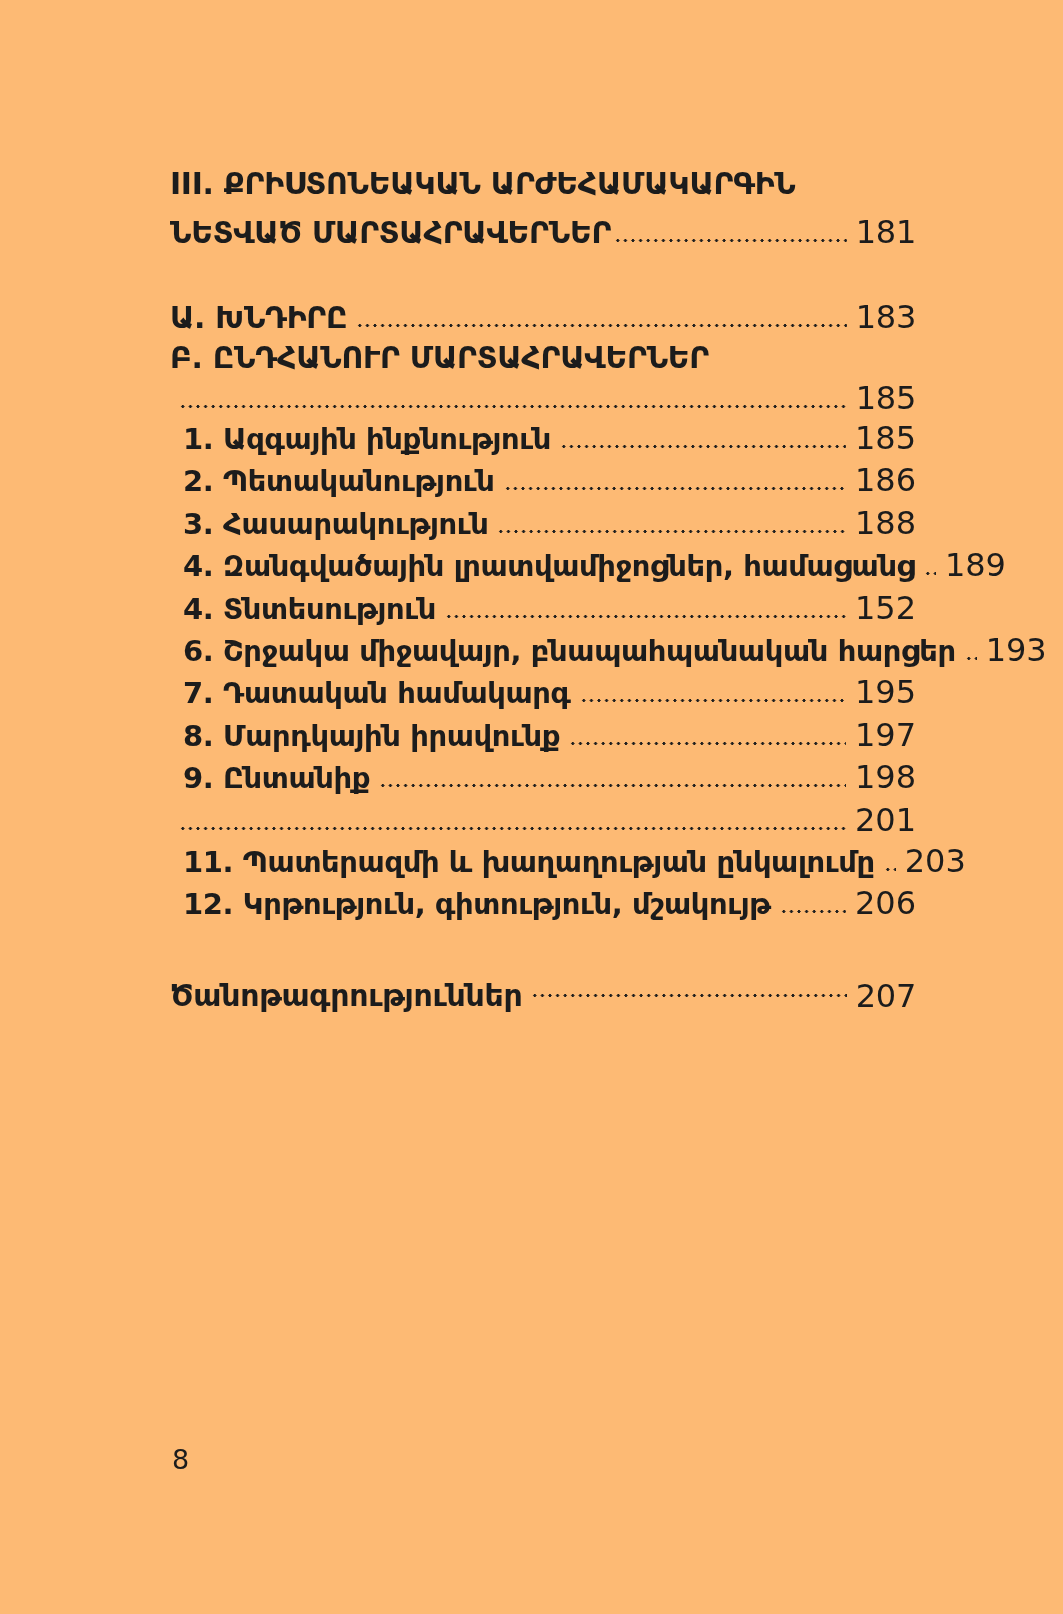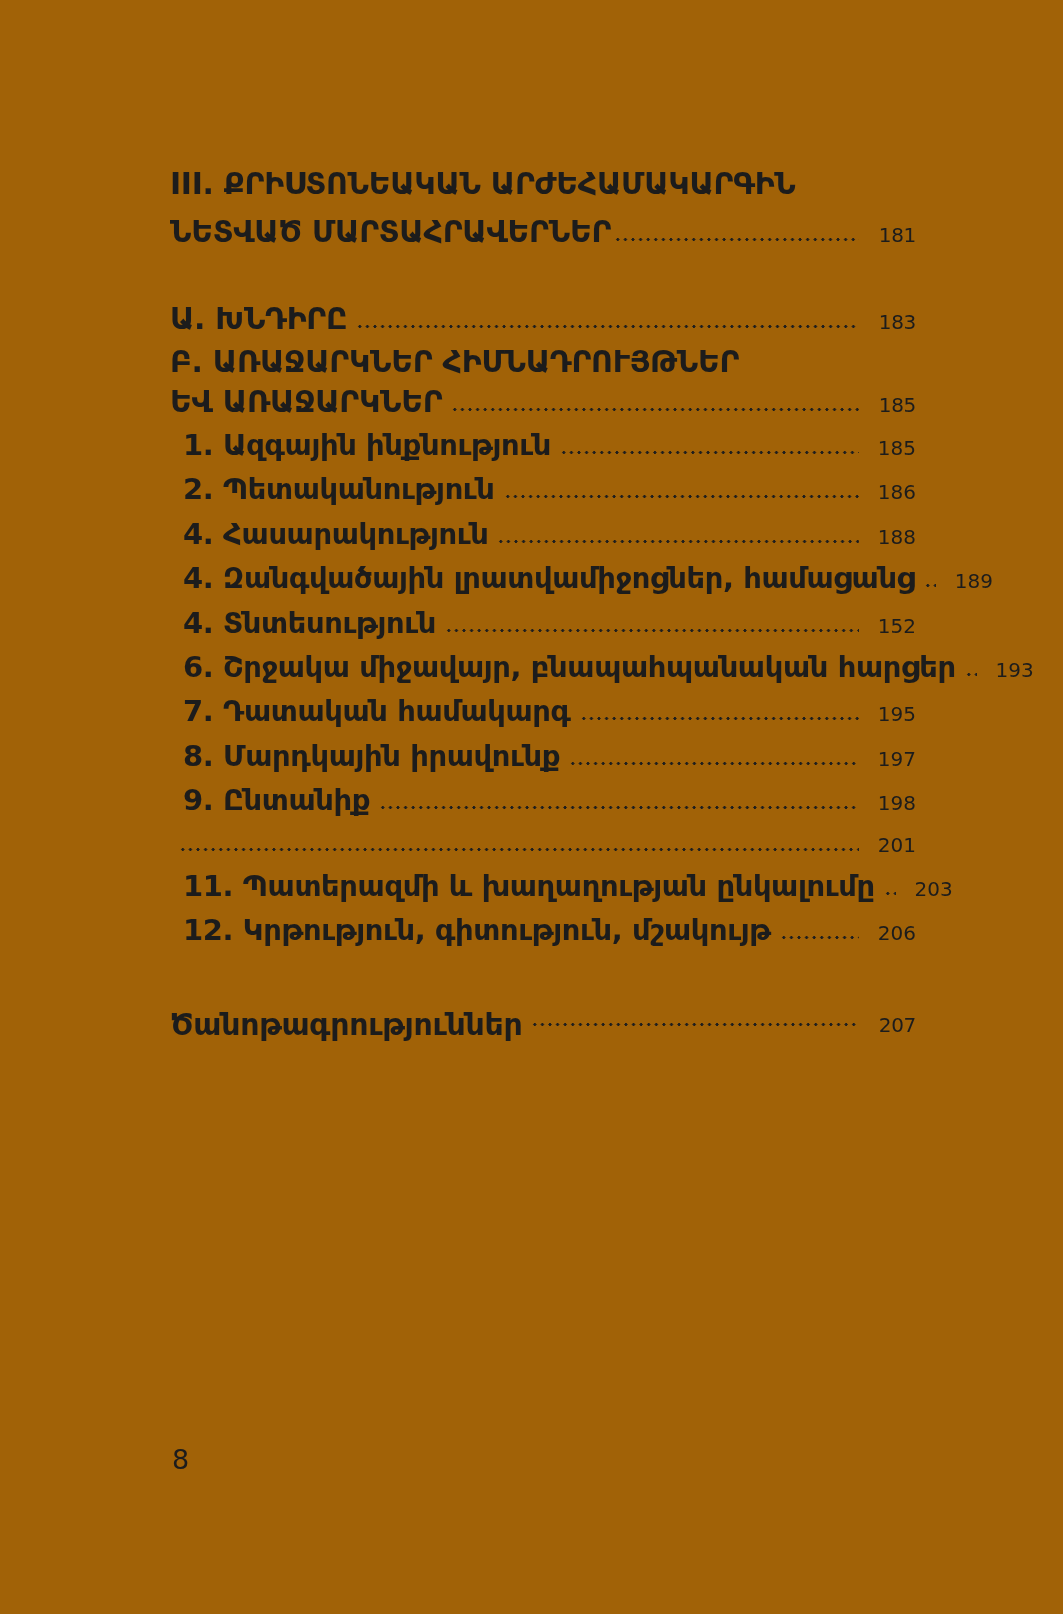--- a/index.html
+++ b/index.html
@@ -1,21 +1,21 @@
 <!DOCTYPE html>
 <html><head>
 <meta charset="utf-8">
 <style>
   * { margin: 0; padding: 0; box-sizing: border-box; }
   html, body { background: #ffffff; }
   .page {
     position: relative;
     width: 1063px;
     height: 1614px;
-    background: #a16207;
+    background: #fdba74;
     font-family: "DejaVu Sans", "Liberation Sans", sans-serif;
     color: #1c1c1c;
     overflow: hidden;
   }
   .toc {
     position: absolute;
     left: 170px;
     top: 160px;
     width: 746px;
   }
@@ -52,21 +52,21 @@
     min-width: 12px;
     height: 5px;
     background-image: radial-gradient(circle, #1e1e1e 1.35px, transparent 1.7px);
     background-size: 7.6px 5px;
     background-repeat: repeat-x;
     background-position: left bottom;
     margin: 0 9px 0 9px;
   }
   .dots.tight { margin-left: 3px; }
   .pnum {
-    font-size: 20px;
+    font-size: 32px;
     font-weight: 400;
     min-width: 48px;
     text-align: right;
     white-space: nowrap;
     flex: 0 0 auto;
   }
   .footer-pnum {
     position: absolute;
     left: 172px;
     top: 1444px;
@@ -89,40 +89,39 @@
       </div>
     </div>
 
     <div class="row hd-line">
       <span>Ա. ԽՆԴԻՐԸ</span>
       <span class="dots"></span>
       <span class="pnum">183</span>
     </div>
 
     <div>
-      <div class="hd-line">Բ. ԱՌԱՋԱՐԿՆԵՐ ՀԻՄՆԱԴՐՈՒՅԹՆԵՐ</div>
+      <div class="hd-line">Բ. ԸՆԴՀԱՆՈՒՐ ՄԱՐՏԱՀՐԱՎԵՐՆԵՐ</div>
       <div class="row hd-line">
-        <span>ԵՎ ԱՌԱՋԱՐԿՆԵՐ</span>
         <span class="dots"></span>
         <span class="pnum">185</span>
       </div>
     </div>
 
     <div class="row item-row">
       <span class="item-label">1. Ազգային ինքնություն</span>
       <span class="dots"></span>
       <span class="pnum">185</span>
     </div>
     <div class="row item-row">
       <span class="item-label">2. Պետականություն</span>
       <span class="dots"></span>
       <span class="pnum">186</span>
     </div>
     <div class="row item-row">
-      <span class="item-label">4. Հասարակություն</span>
+      <span class="item-label">3. Հասարակություն</span>
       <span class="dots"></span>
       <span class="pnum">188</span>
     </div>
     <div class="row item-row">
       <span class="item-label">4. Զանգվածային լրատվամիջոցներ, համացանց</span>
       <span class="dots"></span>
       <span class="pnum">189</span>
     </div>
     <div class="row item-row">
       <span class="item-label">4. Տնտեսություն</span>

